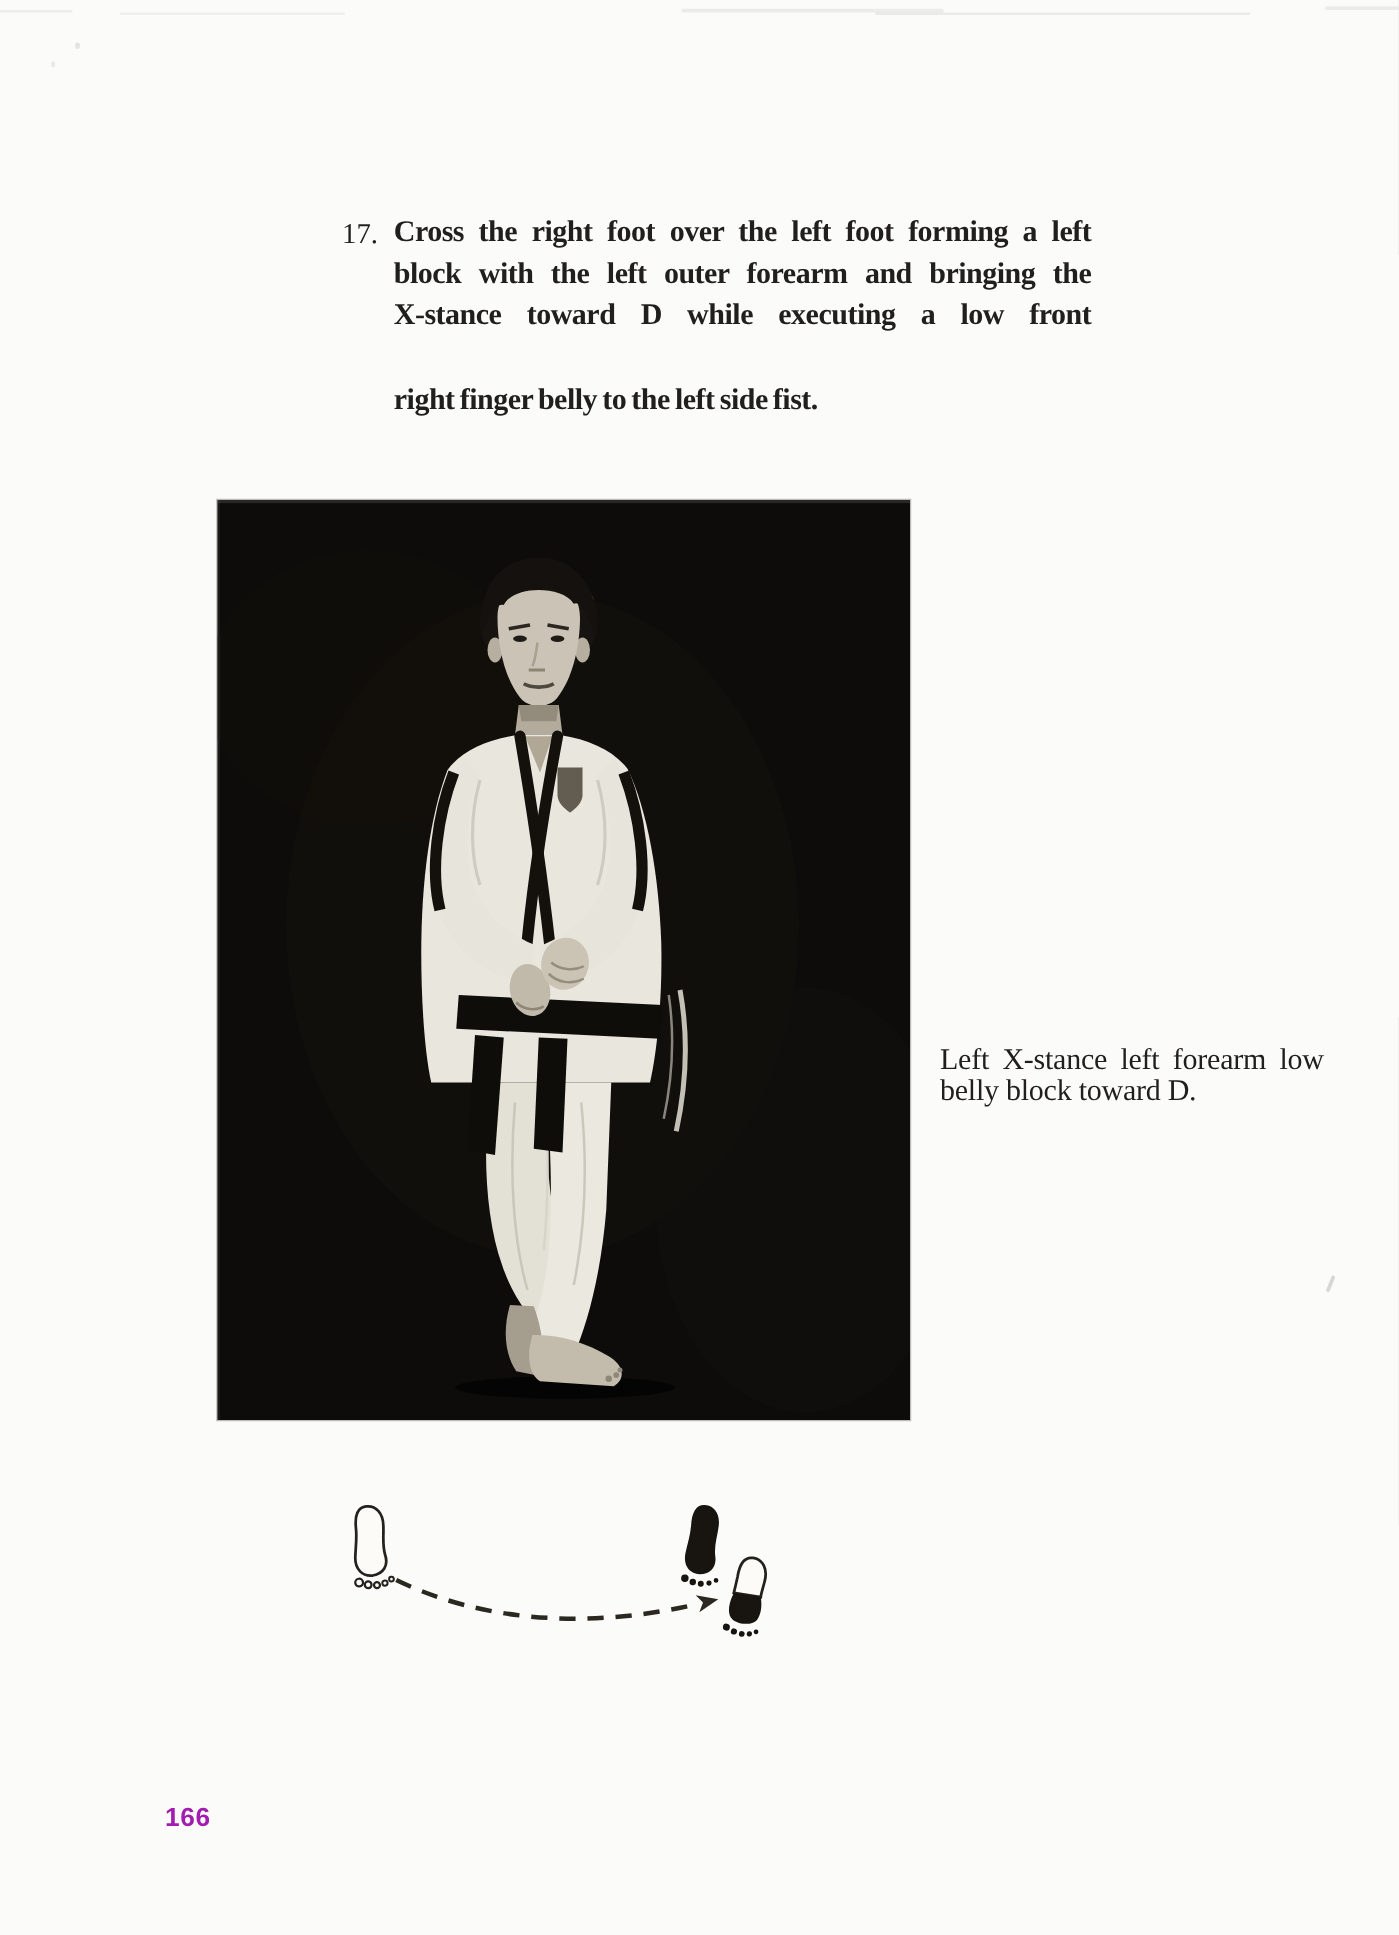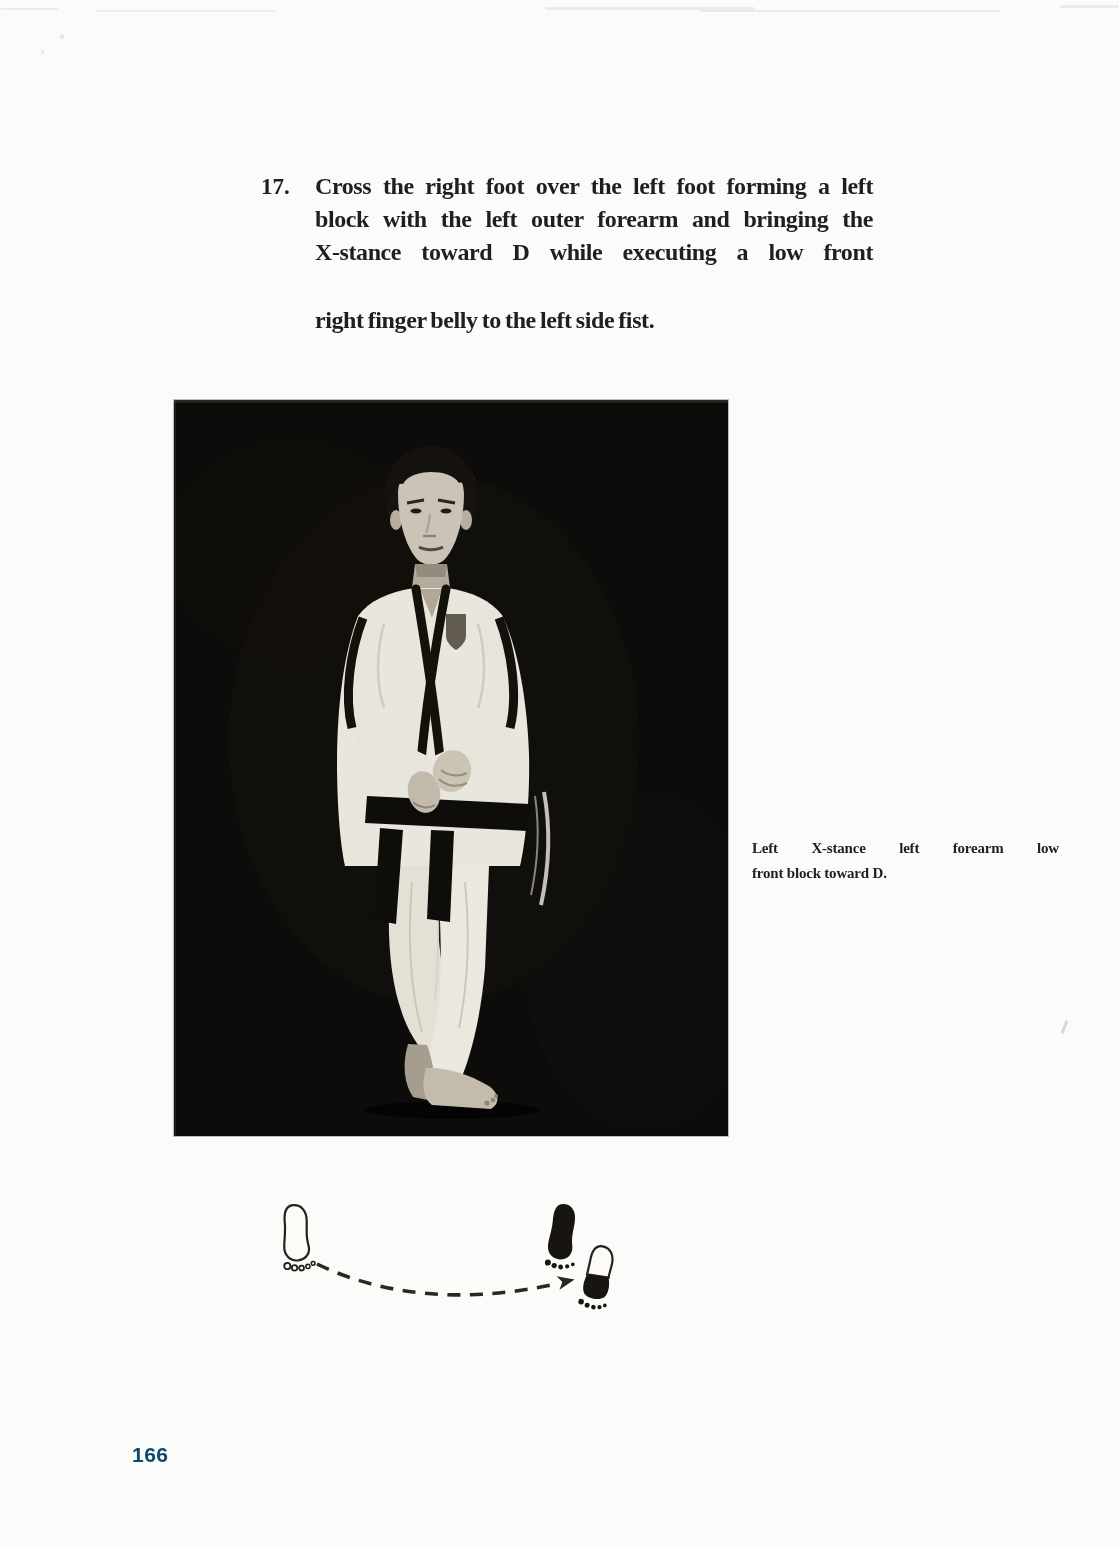--- a/index.html
+++ b/index.html
@@ -7,52 +7,52 @@
     position:relative; width:1119px; height:1548px;
     background:#fbfbf9; overflow:hidden;
     font-family:"Liberation Serif", serif; color:#201f1d;
   }
   
   .streak { position:absolute; background:#9a9a95; border-radius:2px; }
   .speck  { position:absolute; background:#a8a8a3; border-radius:50%; }
 
   
   .instruction { position:absolute; left:261px; top:170px; width:612px; display:flex; }
-  .inum  { width:54px; flex:0 0 54px; font-weight:700; font-size:23px; line-height:33px; }
+  .inum  { width:54px; flex:0 0 54px; font-weight:400; font-size:23px; line-height:33px;text-align:center; }
   .ibody { width:558px; }
   .jline {
     font-weight:700; font-size:24px; line-height:33px;
     letter-spacing:-0.4px; word-spacing:-1.5px;
     text-align:justify; text-align-last:justify;
   }
   .jline.last { text-align-last:left;margin-top:35px; }
 
   
   .photo {
     position:absolute; left:174px; top:400px; width:554px; height:736px;
     margin:0; background:#0d0c0a; outline:1px solid rgba(70,70,66,.35);
   }
   .photo svg { display:block; }
 
   
   .caption { position:absolute; left:752px; top:836px; width:307px; }
   .cline {
-    font-weight:700; font-size:15px; line-height:25px;
+    font-weight:400; font-size:24px; line-height:25px;
     letter-spacing:-0.2px; text-align:justify; text-align-last:justify;
   }
   .cline.last { text-align-last:left; }
 
   
   .diagram { position:absolute; left:265px; top:1192px; width:360px; height:118px; }
 
   
   .pagenum {
     position:absolute; left:132px; top:1443px;
     font-family:"Liberation Sans", sans-serif; font-weight:700;
-    font-size:21px; letter-spacing:0.5px; color:#0c4a6e;
+    font-size:21px; letter-spacing:0.5px; color:#a21caf;
   }
 
   
   .slash {
     position:absolute; left:1063px; top:1020px; width:3px; height:14px;
     background:#b9b9b5; opacity:.55; transform:rotate(22deg); border-radius:2px;
   }
 </style>
 </head>
 <body>
@@ -163,21 +163,21 @@
             </g>
           <path d="M 265 379 C 272 386 283 388 293 383" stroke="#968d7d" stroke-width="2" fill="none"></path>
           <path d="M 267 370 C 274 376 285 377 293 373" stroke="#968d7d" stroke-width="2" fill="none"></path>
         </g>
       </g>
     </svg>
   </figure>
 
   <div class="caption">
     <div class="cline">Left X-stance left forearm low</div>
-    <div class="cline last">front block toward D.</div>
+    <div class="cline last">belly block toward D.</div>
   </div>
 
   <svg class="diagram" viewBox="0 0 360 118">
 
     <g transform="translate(16,12) rotate(-6 15 30)">
       <path d="M 15 1 C 23 1 28 8 27 18 C 26.5 26 24.5 33 26 41 C 28 50 23 56 14.5 56.5 C 6 56.5 1 50 2 41 C 3 33 5 26 5 18 C 5 7 8 1 15 1 Z" fill="#fcfbf8" stroke="#24221e" stroke-width="2.2"></path>
       <circle cx="3" cy="61" r="3.1" fill="#fcfbf8" stroke="#24221e" stroke-width="1.8"></circle>
       <circle cx="10" cy="63.5" r="2.7" fill="#fcfbf8" stroke="#24221e" stroke-width="1.8"></circle>
       <circle cx="17" cy="64.5" r="2.4" fill="#fcfbf8" stroke="#24221e" stroke-width="1.8"></circle>
       <circle cx="23.5" cy="63.5" r="2.1" fill="#fcfbf8" stroke="#24221e" stroke-width="1.6"></circle>

